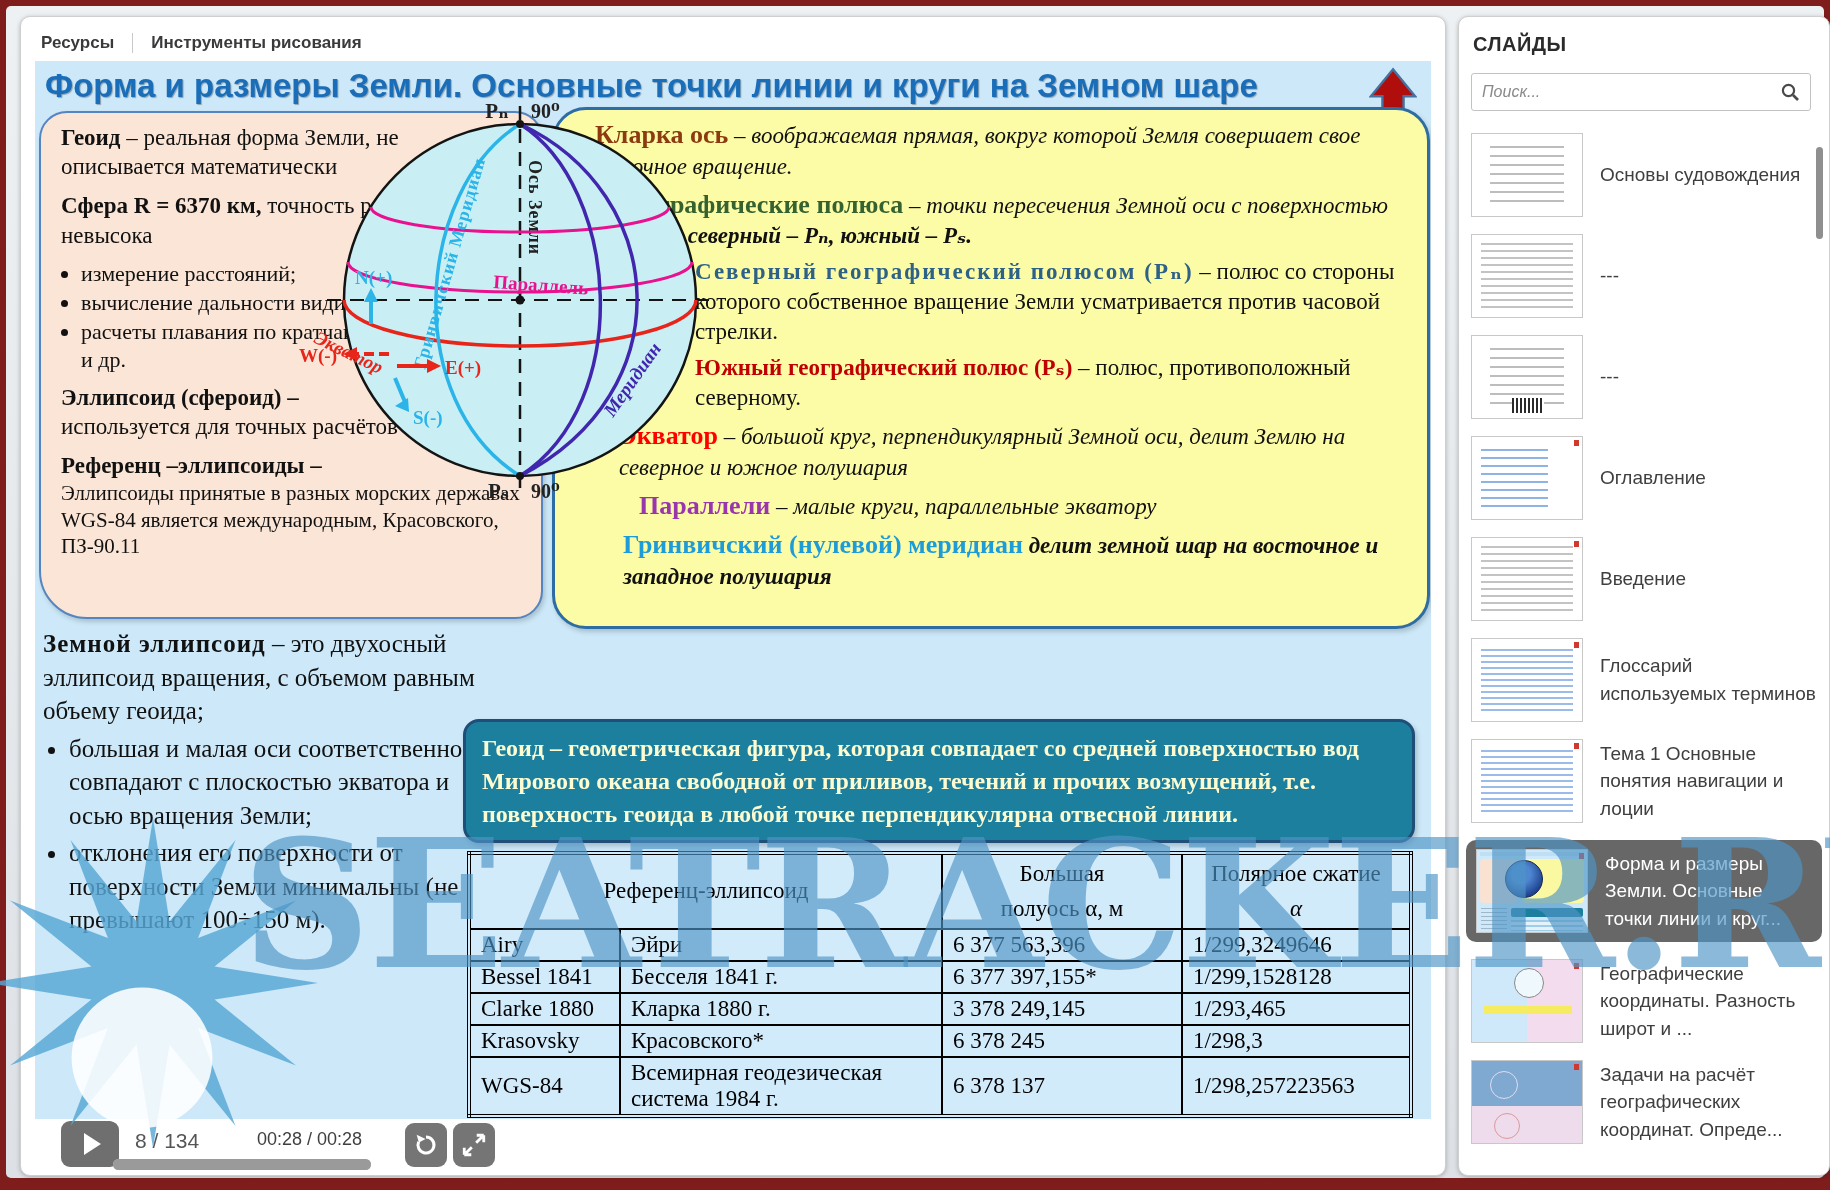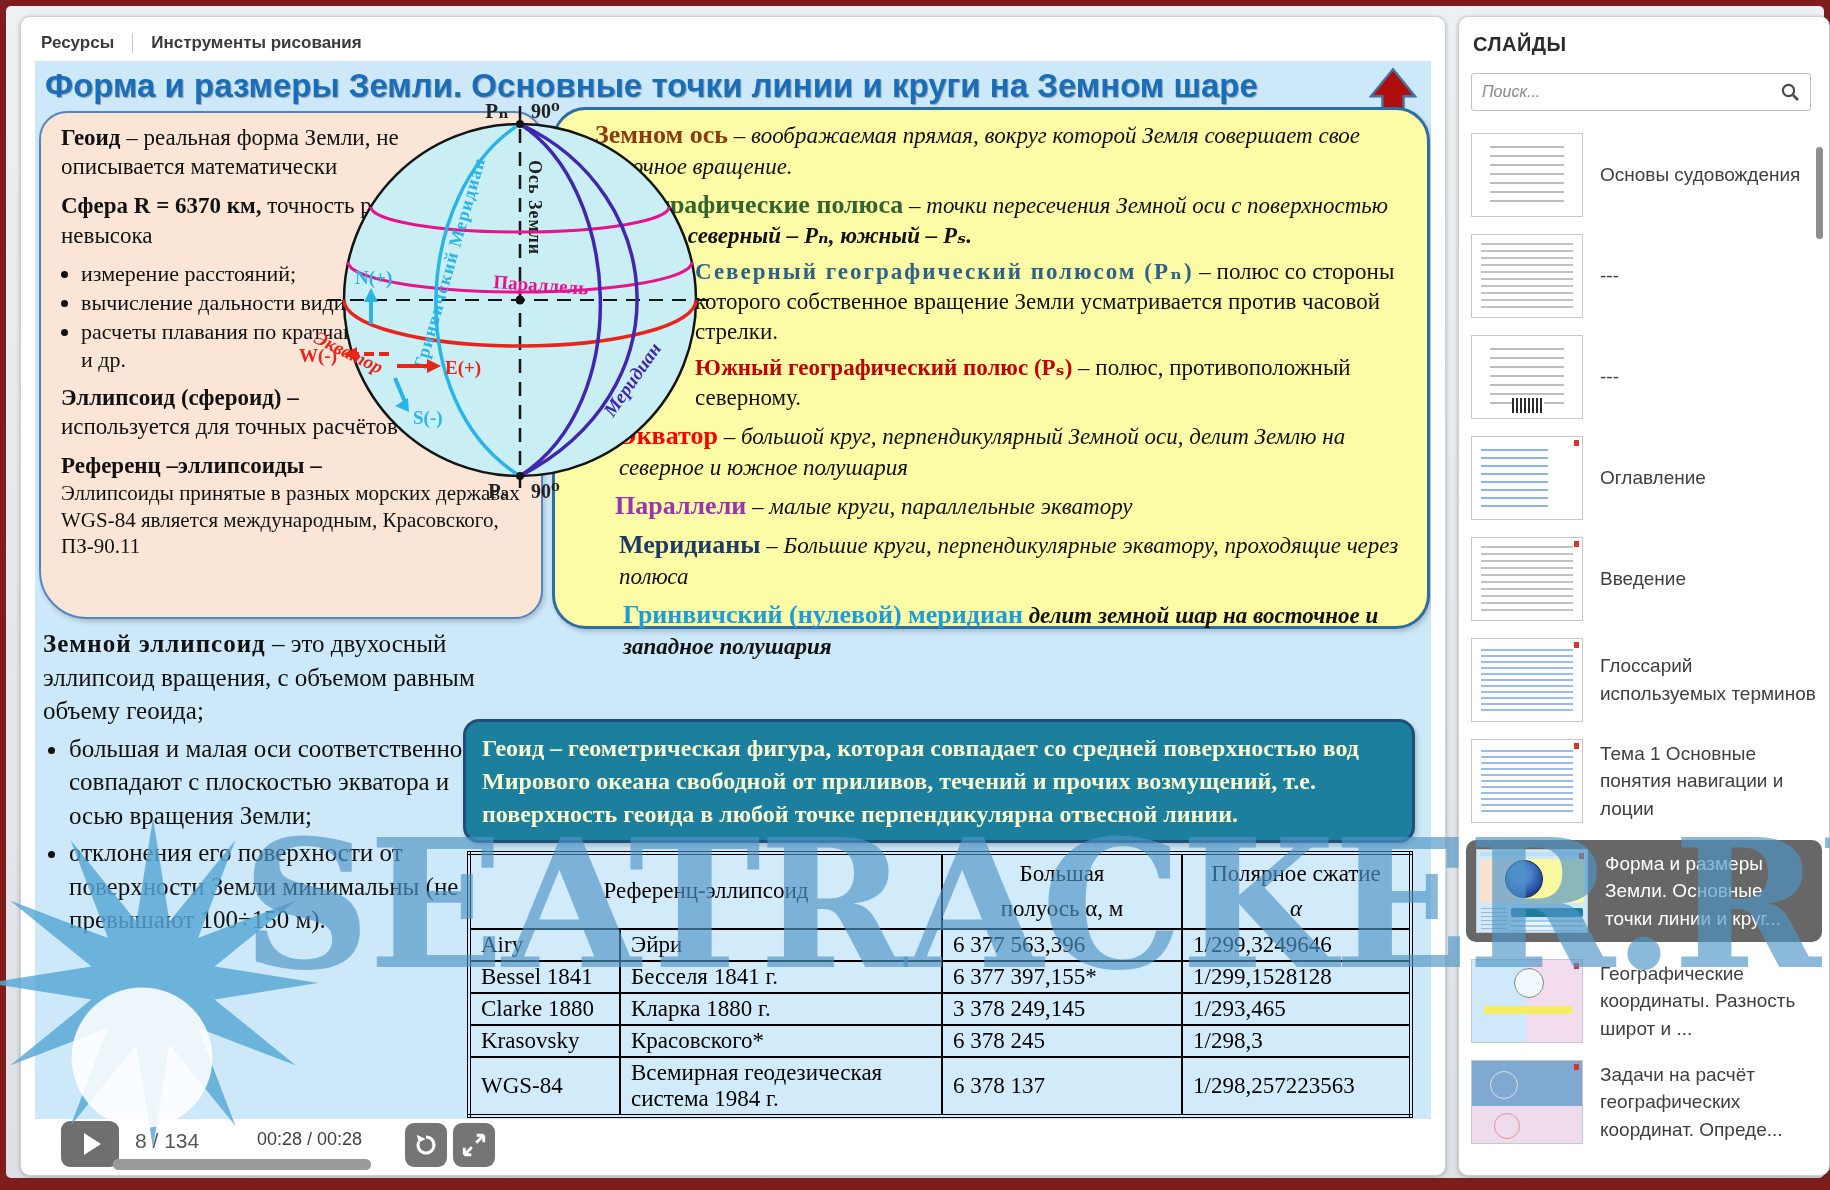--- a/index.html
+++ b/index.html
@@ -33,21 +33,21 @@
   .yellow-block{position:absolute;left:517px;top:46px;width:878px;height:522px;background:#fdfca6;
     border:3px solid #2e6da4;border-radius:34px;box-shadow:2px 3px 5px rgba(0,0,0,.18);
     padding:8px 18px 0 18px;box-sizing:border-box;font-size:23px;color:#111;}
   .yellow-block p{margin:0 0 6px 0;line-height:1.3;}
   .it{font-style:italic;}
   .t-brown{color:#8c3b10;}
   .t-green{color:#35622f;}
   .t-steel{color:#2d6187;letter-spacing:2px;}
   .t-reddark{color:#c00000;}
   .t-red{color:#f00;}
-  .t-purple{color:#9a36ad;}
+  .t-purple{color:#9a36ad;margin-left:24px;}
   .t-navy{color:#203a67;}
   .t-cyan{color:#1e9cd8;}
   .fs26{font-size:26px;}
   
   .globe-svg{position:absolute;left:262px;top:41px;width:420px;height:400px;}
   .globe-svg text{font-family:"Liberation Serif","DejaVu Serif",serif;}
   
   .ellipsoid-block{position:absolute;left:8px;top:566px;width:436px;font-size:25px;color:#111;line-height:1.34;}
   .ellipsoid-block .lead{margin:0 0 4px 0;}
   .lead-b{font-weight:700;letter-spacing:1px;}
@@ -155,27 +155,26 @@
           <ul>
             <li>измерение расстояний;</li>
             <li>вычисление  дальности видимости ориентиров;</li>
             <li>расчеты  плавания  по кратчайшим расстояниям и др.</li>
           </ul>
           <p><span class="term-bi">Эллипсоид (сфероид) –</span><br><span>используется для точных расчётов</span></p>
           <p style="margin-bottom:0"><span class="term-bi">Референц –эллипсоиды –</span><span class="pink-small">Эллипсоиды принятые в разных морских державах WGS-84 является международным, Красовского, ПЗ-90.11</span></p>
         </div>
 
         <div class="yellow-block ser">
-          <p style="margin-left:22px"><span class="term-bi t-brown fs26">Земном ось</span><span class="it"> – воображаемая прямая, вокруг которой Земля совершает свое суточное вращение.</span></p>
+          <p style="margin-left:22px"><span class="term-bi t-brown fs26">Кларка ось</span><span class="it"> – воображаемая прямая, вокруг которой Земля совершает свое суточное вращение.</span></p>
           <p style="margin-left:46px"><span class="term-bi t-green fs26">Географические полюса</span><span class="it"> – точки пересечения Земной оси с поверхностью Земли, </span><span class="it" style="font-weight:700">северный – Pₙ,  южный – Pₛ.</span></p>
           <p style="margin-left:122px"><span class="term-bi t-steel">Северный  географический  полюсом  (Pₙ)</span><span> – полюс со стороны которого собственное вращение Земли усматривается против часовой стрелки.</span></p>
           <p style="margin-left:122px"><span class="term-bi t-reddark">Южный географический полюс (Pₛ)</span><span> – полюс, противоположный северному.</span></p>
           <p style="margin-left:46px"><span class="term-bi t-red fs26">Экватор</span><span class="it"> – большой круг, перпендикулярный Земной оси, делит Землю на северное и южное полушария</span></p>
           <p style="margin-left:42px"><span class="term-bi t-purple fs26">Параллели</span><span class="it"> – малые круги, параллельные экватору</span></p>
-          <p style="margin-left:46px"><span class="term-bi t-navy fs26">Меридианы</span><span class="it"> – Большие круги, перпендикулярные экватору, проходящие через полюса</span></p>
           <p style="margin-left:50px"><span class="term-bi t-cyan fs26">Гринвичский (нулевой) меридиан</span><span class="it" style="font-weight:700"> делит земной шар на восточное и западное  полушария</span></p>
         </div>
 
         <svg class="globe-svg" viewBox="0 0 420 400">
           <circle cx="223" cy="198" r="176" fill="#c9eff5" stroke="#141414" stroke-width="2.5"></circle>
           <line x1="223" y1="4" x2="223" y2="394" stroke="#141414" stroke-width="2.5" stroke-dasharray="14 9"></line>
           <line x1="30" y1="198" x2="416" y2="198" stroke="#141414" stroke-width="2.2" stroke-dasharray="14 9"></line>
           <path d="M 74 105 A 149 25 0 0 0 372 105" fill="none" stroke="#e8128e" stroke-width="3"></path>
           <path d="M 51 160 A 172 30 0 0 0 395 160" fill="none" stroke="#e8128e" stroke-width="3"></path>
           <path d="M 47 198 A 176 46 0 0 0 399 198" fill="none" stroke="#e8251a" stroke-width="3.5"></path>

